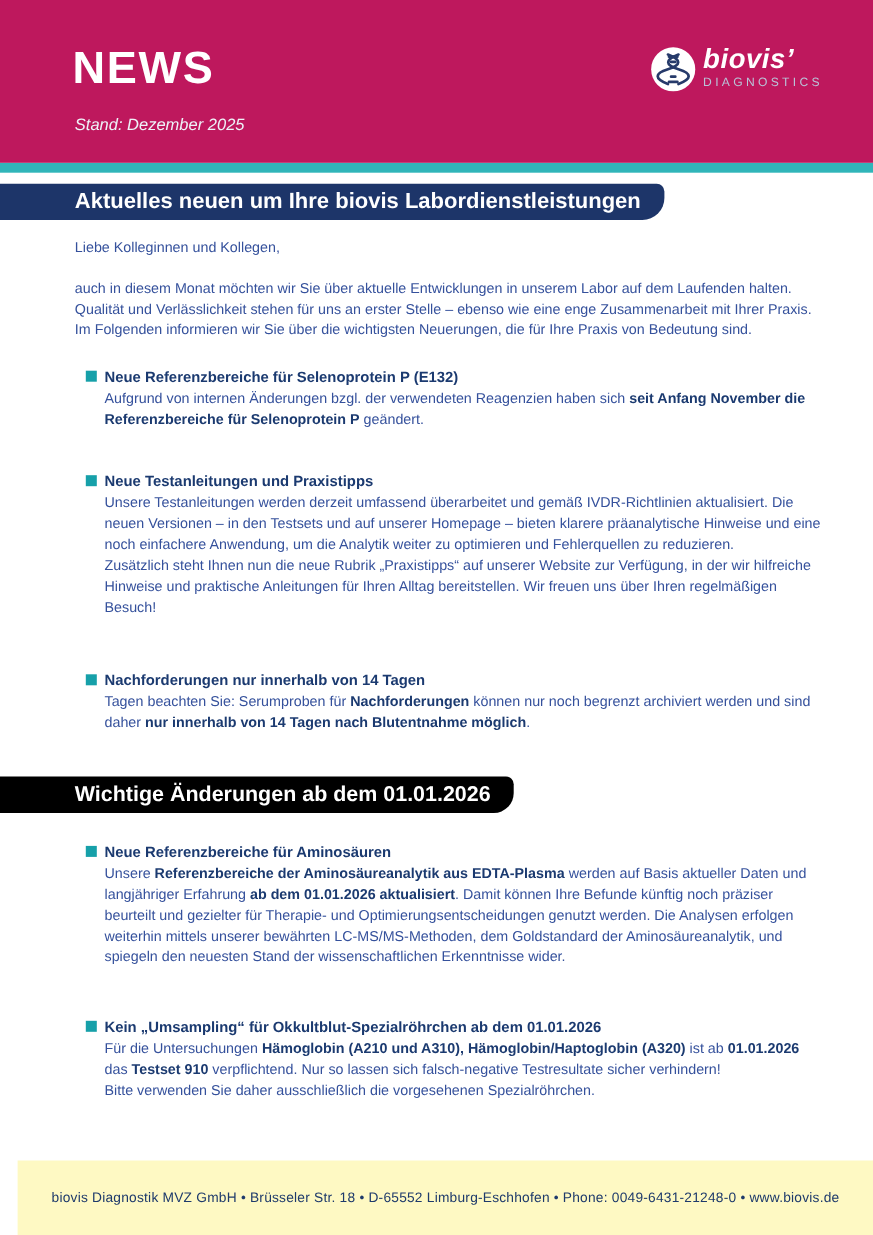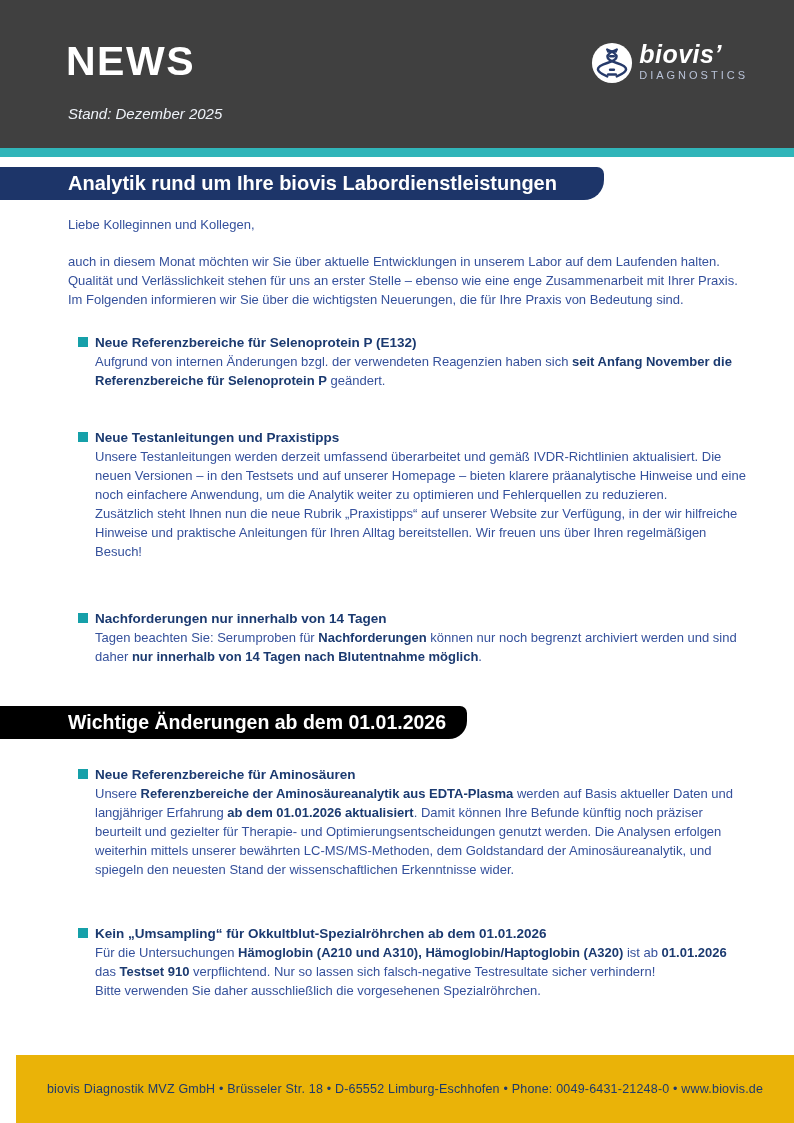--- a/index.html
+++ b/index.html
@@ -3,21 +3,21 @@
 <meta charset="utf-8">
 <style>
   html,body { margin:0; padding:0; background:#fff; }
   .page {
     position:relative; width:794px; height:1123px; margin:0 auto;
     background:#ffffff; overflow:hidden;
     font-family:"Liberation Sans", sans-serif;
   }
 
   
-  .masthead { position:relative; height:148px; background:#404040; color:#fff; }
+  .masthead { position:relative; height:148px; background:#be185d; color:#fff; }
   .news-title {
     position:absolute; left:66px; top:38px; margin:0;
     font-size:41px; font-weight:bold; letter-spacing:1.5px; color:#fff;
   }
   .dateline {
     position:absolute; left:68px; top:105px;
     font-size:15px; font-style:italic; font-weight:normal; color:#eef2f8;
   }
   .logo { position:absolute; right:46px; top:42px; display:flex; align-items:flex-start; gap:6px; }
   .logo-mark svg { display:block; }
@@ -62,21 +62,21 @@
     margin:0; font-size:13.5px; font-weight:bold; color:#1b3a70; line-height:19px;
   }
   .item-body { margin:0; }
   .item-body .b { font-weight:bold; color:#1b3a70; }
 
   .sec2-wrap { margin-top:40px; }
 
   
   .footer {
     position:absolute; left:16px; right:0; bottom:0; height:68px;
-    background:#eab308; display:flex; align-items:center; justify-content:center;
+    background:#fef9c3; display:flex; align-items:center; justify-content:center;
   }
   .footer-text { color:#1e3a6b; font-size:12.5px; letter-spacing:0.2px; }
 </style>
 </head>
 <body>
 
 <div class="page">
 
   <header class="masthead">
     <h1 class="news-title">NEWS</h1>
@@ -98,21 +98,21 @@
         <span class="logo-brand">biovis’</span>
         <span class="logo-sub">DIAGNOSTICS</span>
       </span>
     </div>
     <div class="dateline">Stand: Dezember 2025</div>
   </header>
 
   <div class="teal-stripe"></div>
 
   <div class="banner banner-navy">
-    <span>Analytik rund um Ihre biovis Labordienstleistungen</span>
+    <span>Aktuelles neuen um Ihre biovis Labordienstleistungen</span>
   </div>
 
   <main class="content">
     <p class="greeting">Liebe Kolleginnen und Kollegen,</p>
     <p class="intro">auch in diesem Monat möchten wir Sie über aktuelle Entwicklungen in unserem Labor auf dem Laufenden halten. Qualität und Verlässlichkeit stehen für uns an erster Stelle – ebenso wie eine enge Zusammenarbeit mit Ihrer Praxis. Im Folgenden informieren wir Sie über die wichtigsten Neuerungen, die für Ihre Praxis von Bedeutung sind.</p>
 
     <div class="items">
       <div class="item gap-24">
         <span class="bullet-sq"></span>
         <h3 class="item-title">Neue Referenzbereiche für Selenoprotein P (E132)</h3>

